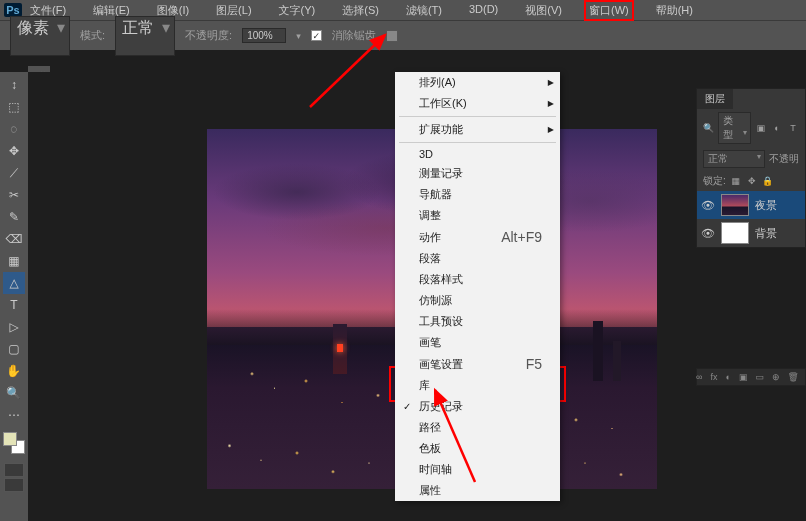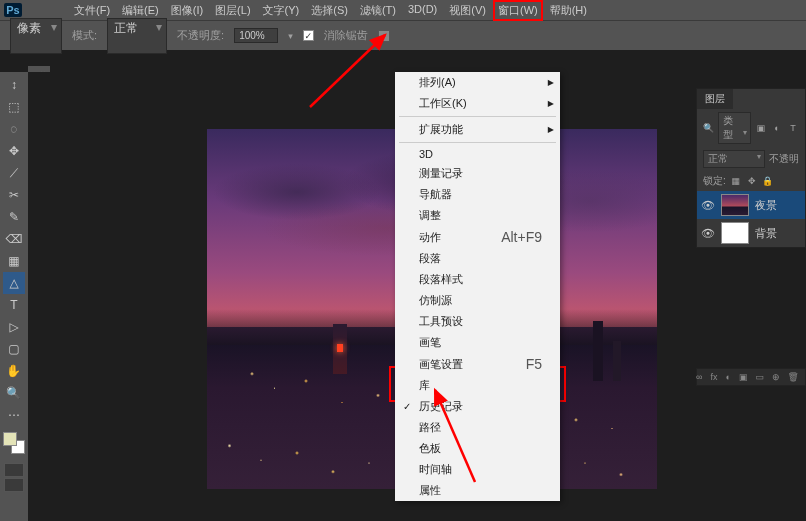--- a/index.html
+++ b/index.html
@@ -17,21 +17,21 @@
   body{margin:0;background:#1a1a1a;width:806px;height:521px;overflow:hidden;color:var(--light);font-size:11px;}
   
   
   .menubar{display:flex;align-items:center;height:20px;background:var(--bg);padding:0 4px;gap:4px;}
   .ps-icon{width:18px;height:14px;background:#001c33;color:#5fa8d3;display:flex;align-items:center;justify-content:center;font-weight:bold;font-size:11px;border-radius:2px;}
   .menu-item{padding:2px 4px;color:var(--light);cursor:default;}
   .menu-item.highlighted{outline:2px solid var(--highlight);outline-offset:-1px;}
   
   
   .optionsbar{display:flex;align-items:center;height:30px;background:var(--bg);padding:0 10px;gap:10px;border-top:1px solid #3a3a3a;color:var(--muted);}
-  .opt-select{background:#3f3f3f;border:1px solid #2a2a2a;color:var(--light);padding:1px 20px 16px 6px;font-size:12px;position:relative;}
+  .opt-select{background:#3f3f3f;border:1px solid #2a2a2a;color:var(--light);padding:1px 20px 16px 6px;font-size:16px;position:relative;}
   .opt-select::after{content:"▾";position:absolute;right:4px;color:#888;}
   .opt-input{background:#3f3f3f;border:1px solid #2a2a2a;color:var(--light);padding:1px 4px;width:44px;font-size:10px;}
   .checkbox{width:11px;height:11px;background:#fff;border:1px solid #888;display:inline-flex;align-items:center;justify-content:center;}
   .checkbox.checked::before{content:"✓";font-size:9px;color:#333;}
   .square-swatch{width:12px;height:12px;background:#888;border:1px solid #555;}
   
   
   .doctab-row{display:flex;background:var(--bg-darker);height:22px;align-items:flex-end;padding-left:28px;}
   .doctab{background:var(--bg);color:var(--light);font-size:10px;padding:3px 14px 3px 8px;position:relative;}
   .doctab .close{position:absolute;right:4px;top:3px;font-size:9px;color:#999;}
@@ -128,21 +128,21 @@
   .thumb.white{background:#fff;}
   .panel-footer{display:flex;justify-content:flex-end;gap:8px;padding:3px 6px;background:#2c2c2c;color:#888;font-size:9px;}
   .panel-footer span{cursor:default;}
   .mini-icon{width:12px;height:12px;display:inline-flex;align-items:center;justify-content:center;font-size:9px;}
 </style>
 </head>
 <body>
 
 <div class="menubar">
   <div class="ps-icon">Ps</div>
-  <div id="menu-items-container" style="display: flex; gap: 4px; margin-left: 44px;">
+  <div id="menu-items-container" style="display: flex; gap: 19px;">
       <div class="menu-item">文件(F)</div>
       <div class="menu-item">编辑(E)</div>
       <div class="menu-item">图像(I)</div>
       <div class="menu-item">图层(L)</div>
       <div class="menu-item">文字(Y)</div>
       <div class="menu-item">选择(S)</div>
       <div class="menu-item">滤镜(T)</div>
       <div class="menu-item">3D(D)</div>
       <div class="menu-item">视图(V)</div>
       <div class="menu-item highlighted">窗口(W)</div>

